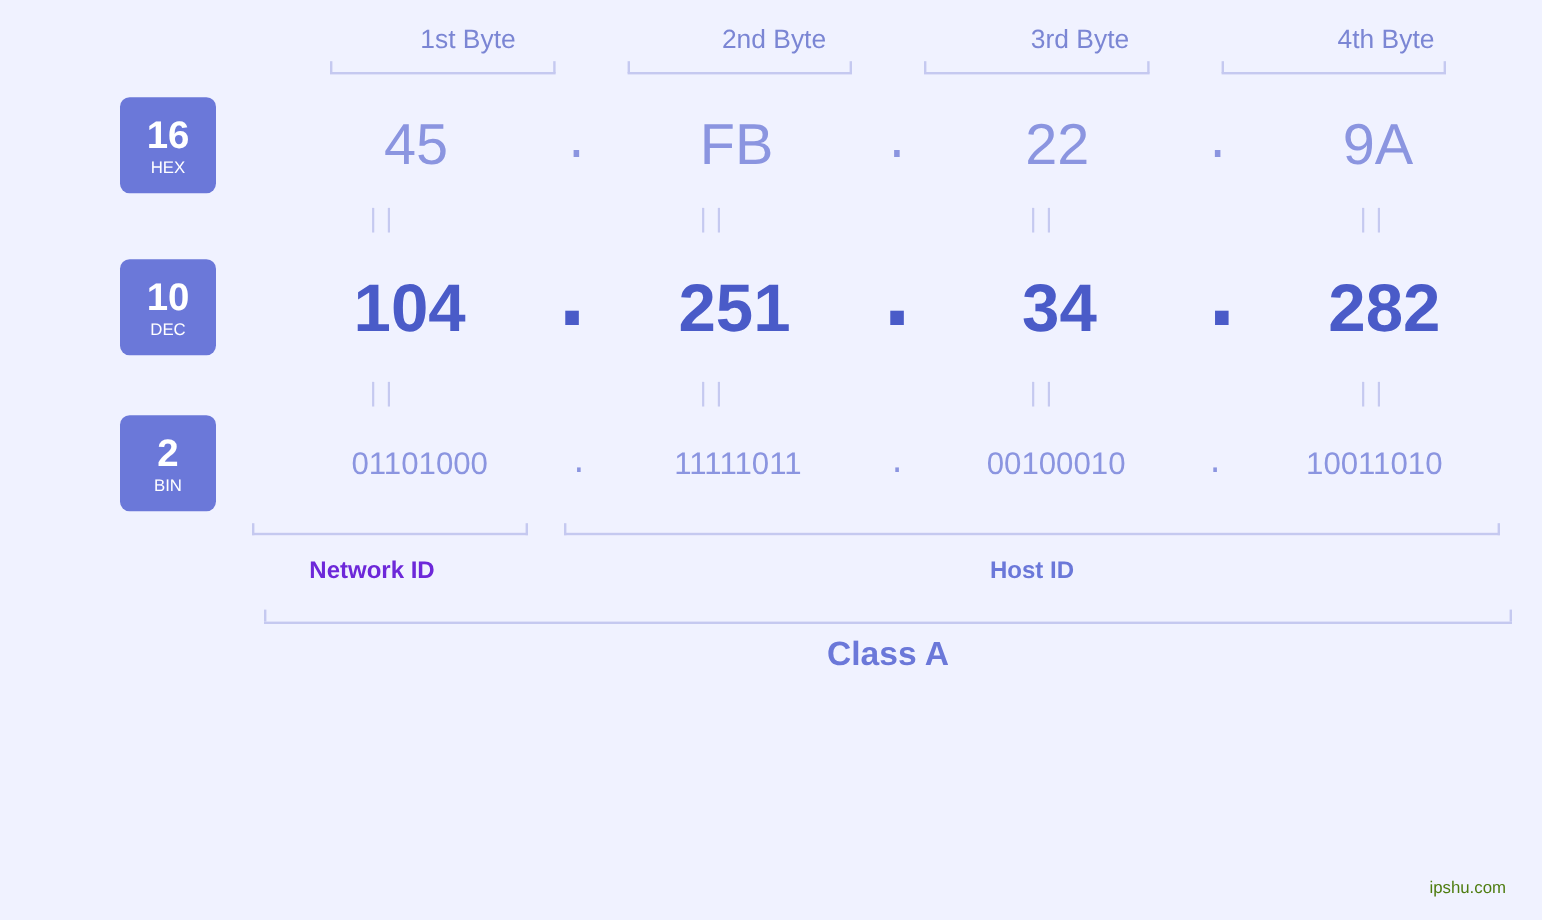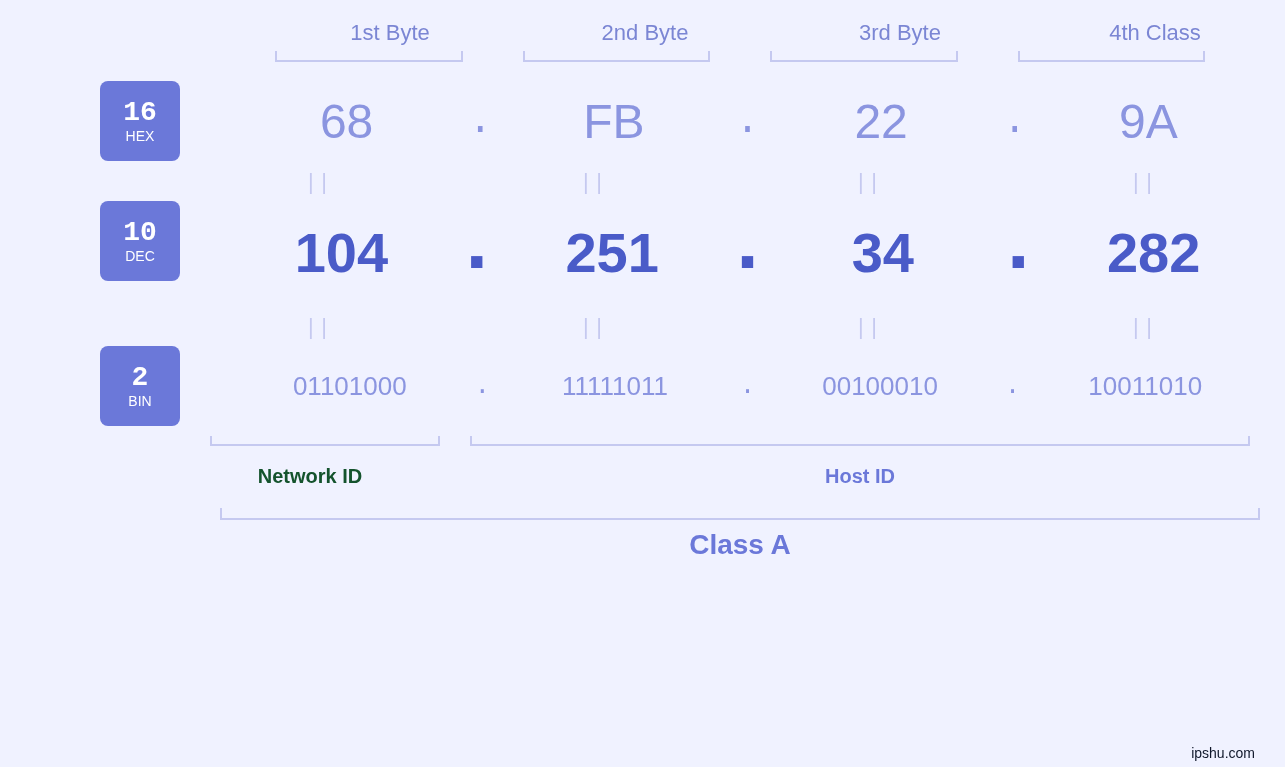--- a/index.html
+++ b/index.html
@@ -40,23 +40,23 @@
       display: flex;
       flex-direction: column;
       align-items: center;
       justify-content: center;
       margin-left: 50px;
       flex-shrink: 0;
     }
 
     .base-number {
       color: white;
-      font-size: 28px;
+      font-size: 32px;
       font-weight: bold;
-      font-family: Liberation Mono, monospace;
+      font-family: Liberation Sans, sans-serif;
       line-height: 1.1;
     }
 
     .base-label {
       color: white;
       font-size: 14px;
       font-family: Arial, sans-serif;
     }
 
     .byte-cell {
@@ -86,42 +86,42 @@
 
     .dot-separator-hex {
       color: #8b95e0;
       font-size: 48px;
       flex-shrink: 0;
     }
 
     
     .watermark {
       position: absolute;
-      bottom: 6px;
+      bottom: 20px;
       right: 30px;
-      color: #0f172a;
+      color: #4d7c0f;
       font-size: 14px;
       font-family: Arial, sans-serif;
     }
   </style>
 </head>
 <body>
 
 <div class="container">
 
   <div style="display:flex; width:1040px; margin-left:130px; margin-bottom:0px;">
     <div style="width:130px; flex-shrink:0;"></div>
     <div style="flex:1; display:flex;gap:40px;">
       <div class="byte-header">1st Byte</div>
       <div style="width:30px; flex-shrink:0;"></div>
       <div class="byte-header">2nd Byte</div>
       <div style="width:30px; flex-shrink:0;"></div>
       <div class="byte-header">3rd Byte</div>
       <div style="width:30px; flex-shrink:0;"></div>
-      <div class="byte-header">4th Class</div>
+      <div class="byte-header">4th Byte</div>
     </div>
   </div>
 
   <div style="display:flex; width:1155px; margin-left:0px; height:25px; margin-bottom:5px; padding-left:195px;">
 
     <div style="flex:1; position:relative; height:25px;">
       <div style="position:absolute; left:15px; right:15px; top:14px; height:2px; background:#c5c9f0;"></div>
       <div style="position:absolute; left:15px; top:5px; width:2px; height:10px; background:#c5c9f0;"></div>
       <div style="position:absolute; right:15px; top:5px; width:2px; height:10px; background:#c5c9f0;"></div>
     </div>
@@ -150,21 +150,21 @@
 
   <div style="display:flex; width:1285px; align-items:center; height:90px;">
     <div style="width:50px; flex-shrink:0;"></div>
     <div class="base-badge">
       <span class="base-number">16</span>
       <span class="base-label">HEX</span>
     </div>
     <div style="width:50px; flex-shrink:0;"></div>
     <div style="flex:1; display:flex; align-items:center;">
       <div class="byte-cell">
-        <span class="byte-value-hex">68</span>
+        <span class="byte-value-hex">45</span>
       </div>
       <div class="dot-separator-hex" style="color:#8b95e0; font-size:40px; margin: 0 5px;">.</div>
       <div class="byte-cell">
         <span class="byte-value-hex">FB</span>
       </div>
       <div class="dot-separator-hex" style="color:#8b95e0; font-size:40px; margin: 0 5px;">.</div>
       <div class="byte-cell">
         <span class="byte-value-hex">22</span>
       </div>
       <div class="dot-separator-hex" style="color:#8b95e0; font-size:40px; margin: 0 5px;">.</div>
@@ -181,21 +181,21 @@
       <div style="width:30px;"></div>
       <div style="flex:1; text-align:center; color:#c5c9f0; font-size:22px;">||</div>
       <div style="width:30px;"></div>
       <div style="flex:1; text-align:center; color:#c5c9f0; font-size:22px;">||</div>
       <div style="width:30px;"></div>
       <div style="flex:1; text-align:center; color:#c5c9f0; font-size:22px;">||</div>
     </div>
     <div style="width:20px;"></div>
   </div>
 
-  <div style="display:flex; width:1285px; align-items:flex-start; height:110px;">
+  <div style="display:flex; width:1285px; align-items:center; height:110px;">
     <div style="width:50px; flex-shrink:0;"></div>
     <div class="base-badge">
       <span class="base-number">10</span>
       <span class="base-label">DEC</span>
     </div>
     <div style="width:50px; flex-shrink:0;"></div>
     <div style="flex:1; display:flex; align-items:center;">
       <div class="byte-cell">
         <span class="byte-value-dec">104</span>
       </div>
@@ -269,21 +269,21 @@
         <div style="position:absolute; left:0; right:15px; bottom:10px; height:2px; background:#c5c9f0;"></div>
         <div style="position:absolute; left:0; bottom:10px; width:2px; height:10px; background:#c5c9f0;"></div>
         <div style="position:absolute; right:15px; bottom:10px; width:2px; height:10px; background:#c5c9f0;"></div>
       </div>
     </div>
   </div>
 
   <div style="display:flex; width:1285px; height:40px; padding-left:195px; align-items:center;">
     <div style="flex:1; display:flex; align-items:center;">
       <div style="width:230px; text-align:center;">
-        <span style="color:#14532d; font-size:20px; font-family:Arial,sans-serif; font-weight:600;margin-top:24px;">Network ID</span>
+        <span style="color:#6d28d9; font-size:20px; font-family:Arial,sans-serif; font-weight:600;margin-top:24px;">Network ID</span>
       </div>
       <div style="width:45px;"></div>
       <div style="flex:1; text-align:center; margin-right:35px;">
         <span style="color:#6b78d9; font-size:20px; font-family:Arial,sans-serif; font-weight:600;">Host ID</span>
       </div>
     </div>
   </div>
 
   <div style="width:1040px; margin-left:195px; margin-top:10px;">
     <div style="position:relative; height:15px;">

